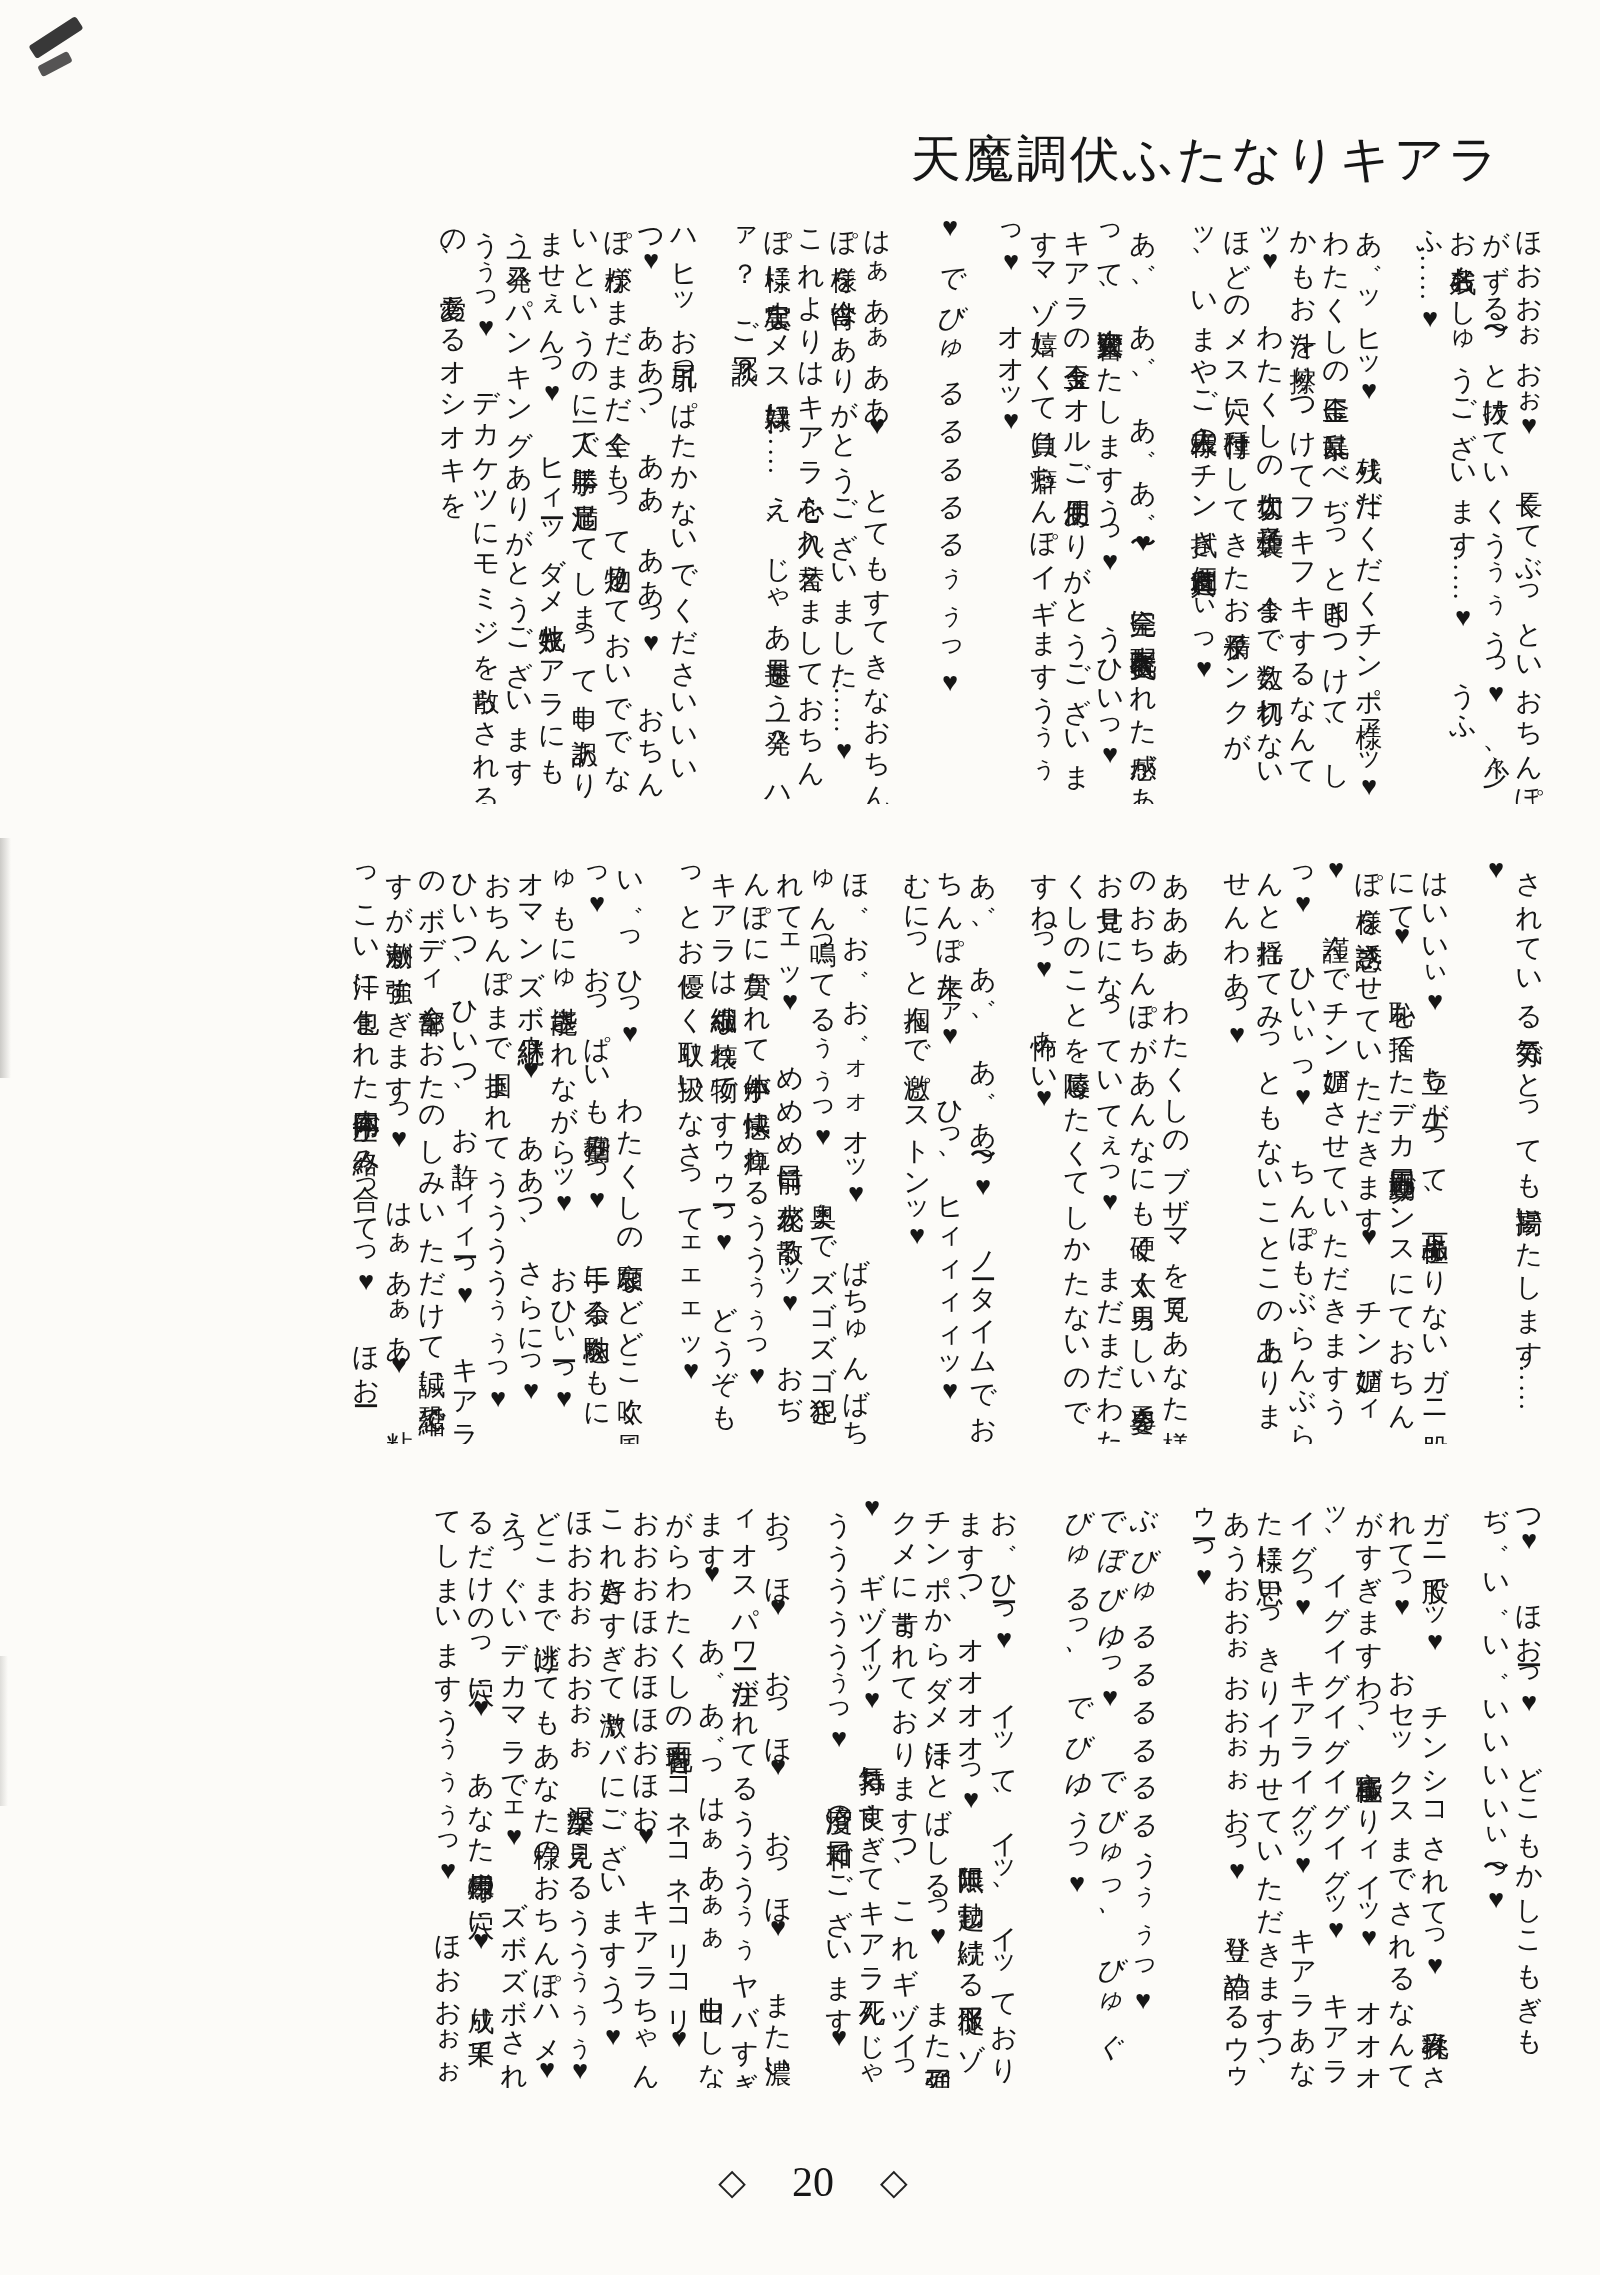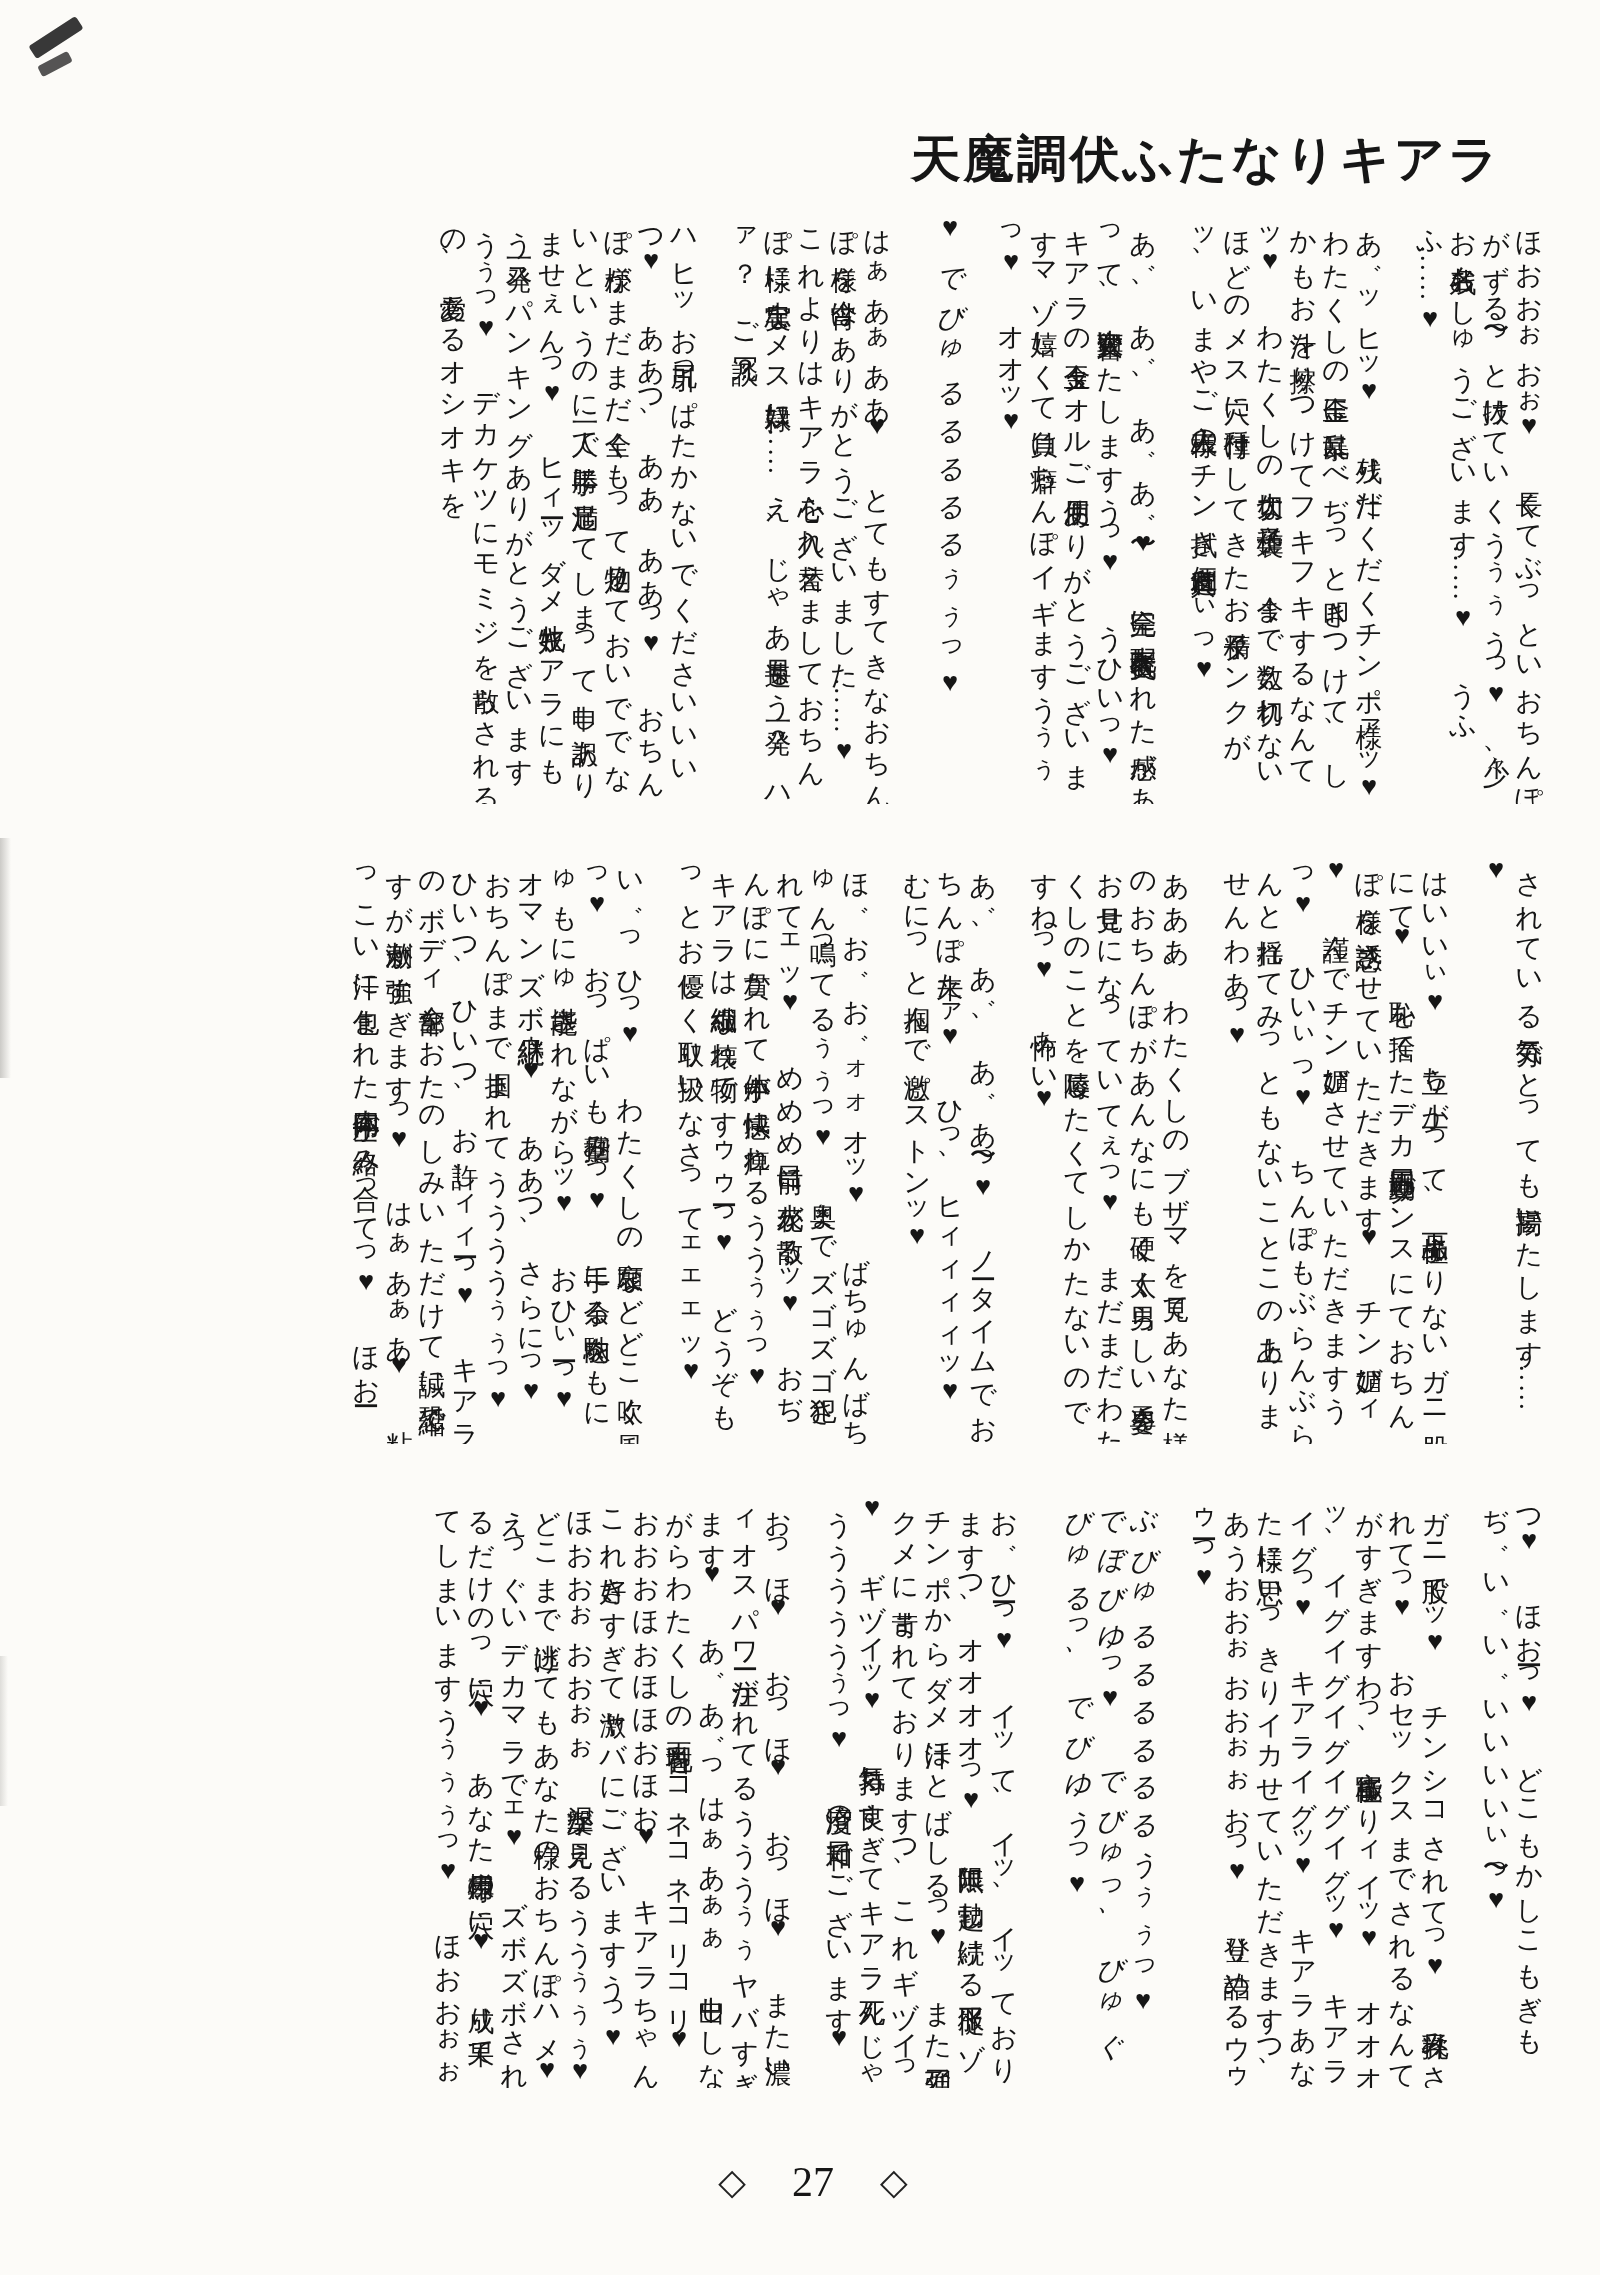--- a/index.html
+++ b/index.html
@@ -10,21 +10,21 @@
     background:#fcfbf8;
     font-family:"Liberation Serif","DejaVu Serif",serif;
     color:#161616;
     overflow:hidden;
   }
   .title{
     position:absolute;
     top:126px;right:98px;
     margin:0;
     font-size:50px;
-    font-weight:700;
+    font-weight:400;
     letter-spacing:3px;
     white-space:nowrap;
   }
   .band{
     position:absolute;
     right:55px;
     width:1462px;
     writing-mode:vertical-rl;
     text-orientation:mixed;
     font-size:27px;
@@ -108,17 +108,17 @@
   <section class="band band-3">
       <p class="para">つ♥　ほおーっ♥　どこもかしこもぎもぢ゛い゛い゛いいいいぃ〜っ♥</p>
       <p class="para">ガニ股でッ♥　チンシコされてっ♥　乳揉みされてっ♥　おセックスまでされるなんて贅沢がすぎますわっ、官能極まりィイッ♥　オオオッ、イグイグイグイグイグッ♥　キアライグっ♥　キアライグッ♥　キアラあなた様に思いっきりイカせていただきますつ、あうおおぉおおぉぉおっ♥　登り詰めるウゥゥーっ♥</p>
       <p class="para sfx">ぶびゅるるるるるるうぅぅっ♥　でぼびゆっ♥　でびゅっ、びゅぐびゅるっ、でびゆうっ♥</p>
       <p class="para">お゛ひーっ♥　イッて、イッ、イッておりますつ、オオオオっ♥　無限に勃起し続ける服従マゾチンポからダメ汁ほとばしるっ♥　また強烈アクメに苛まれておりますつ、これギヅイっ♥　ギヅイッ♥　気持ち良すぎてキアラ死んじゃうううううぅっ♥　済度の日和でございます♥</p>
       <p class="para">おっほ♥　おっほ♥　おっほ♥　また濃いィオスパワー注がれてるうううぅぅヤバすぎます♥　あ゛あ゛っはぁあぁぁ　中出ししながらわたくしの両乳首をコネコネコリコリ♥　おおおほおほほおほお♥　キアラちゃんこれ好きすぎて激ヤバにございますうっ♥　ほおおぉおおぉぉ　涅槃が見えるううぅぅぅ♥　どこまで逃げてもあなた様のおちんぽハメ♥　えっぐいデカマラでェ♥　ズボズボされるだけのっ穴に♥　あなた様専用の穴に♥　成り果ててしまいますうぅぅぅっ♥　ほおおぉぉ〜</p>
     </section>
 
   <div class="footer">
     <span class="diamond">◇</span>
-    <span class="pagenum">27</span>
+    <span class="pagenum">20</span>
     <span class="diamond">◇</span>
   </div>
 
 </div>
 
 </body></html>

